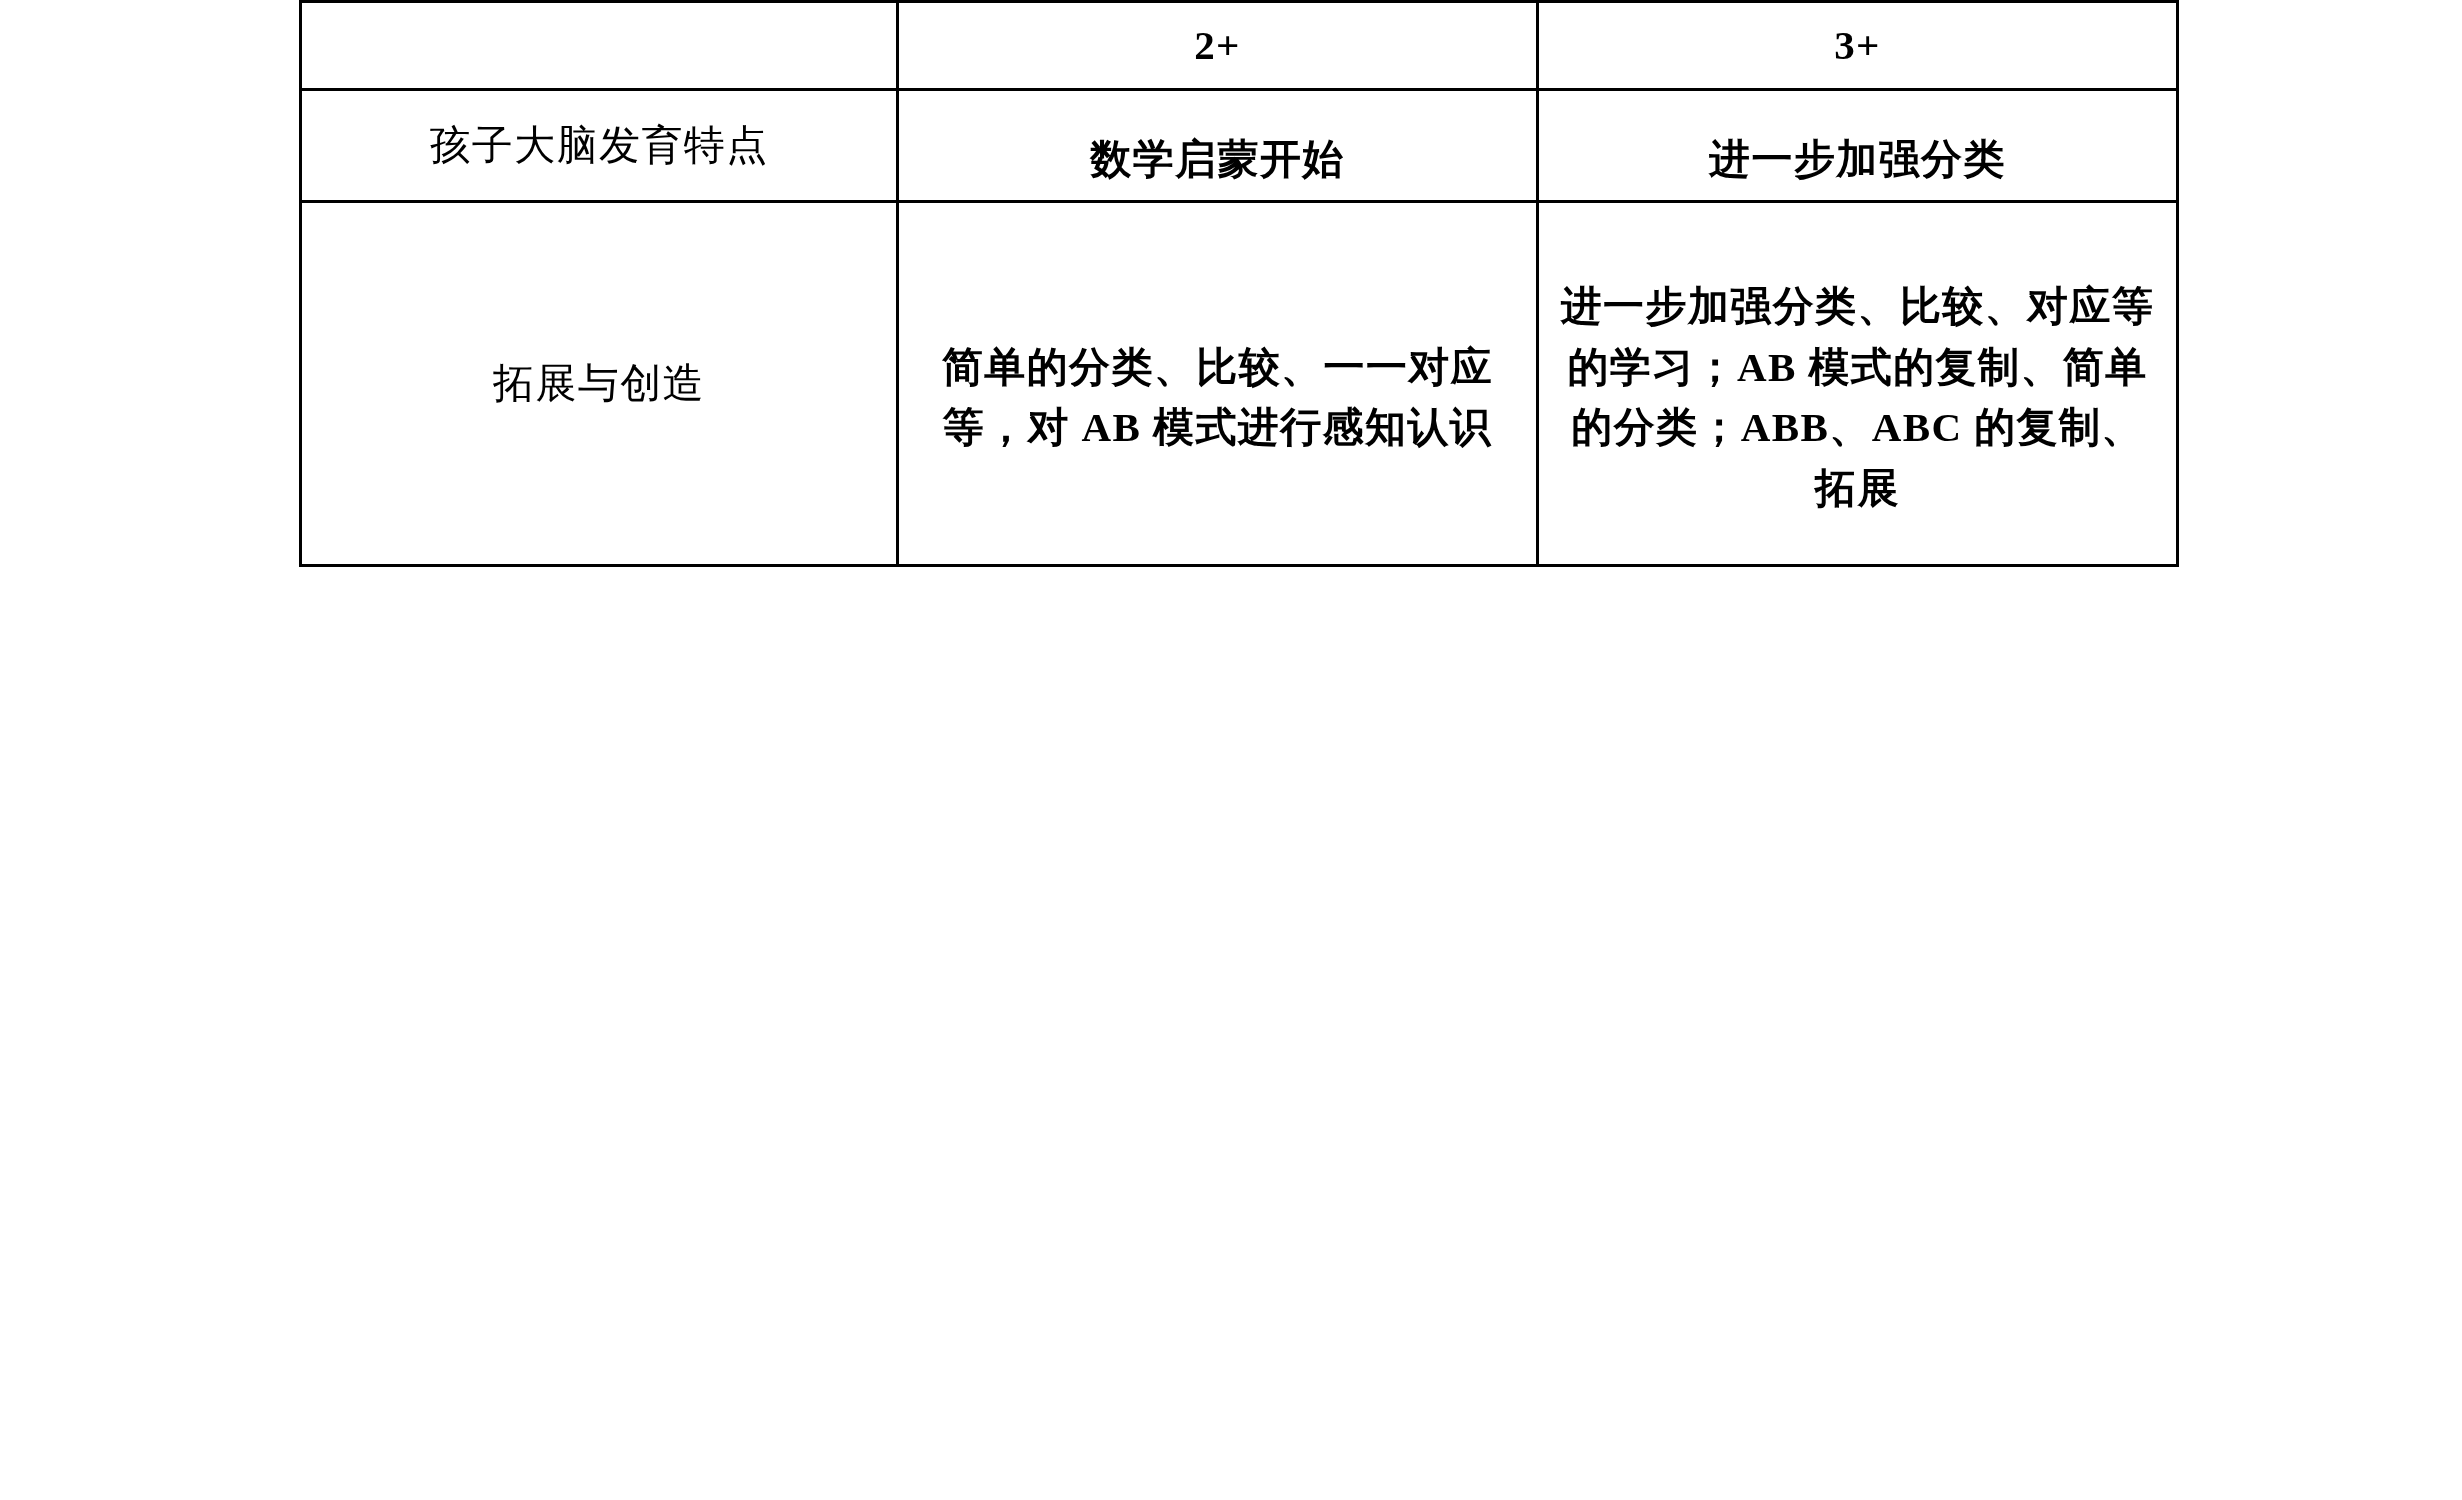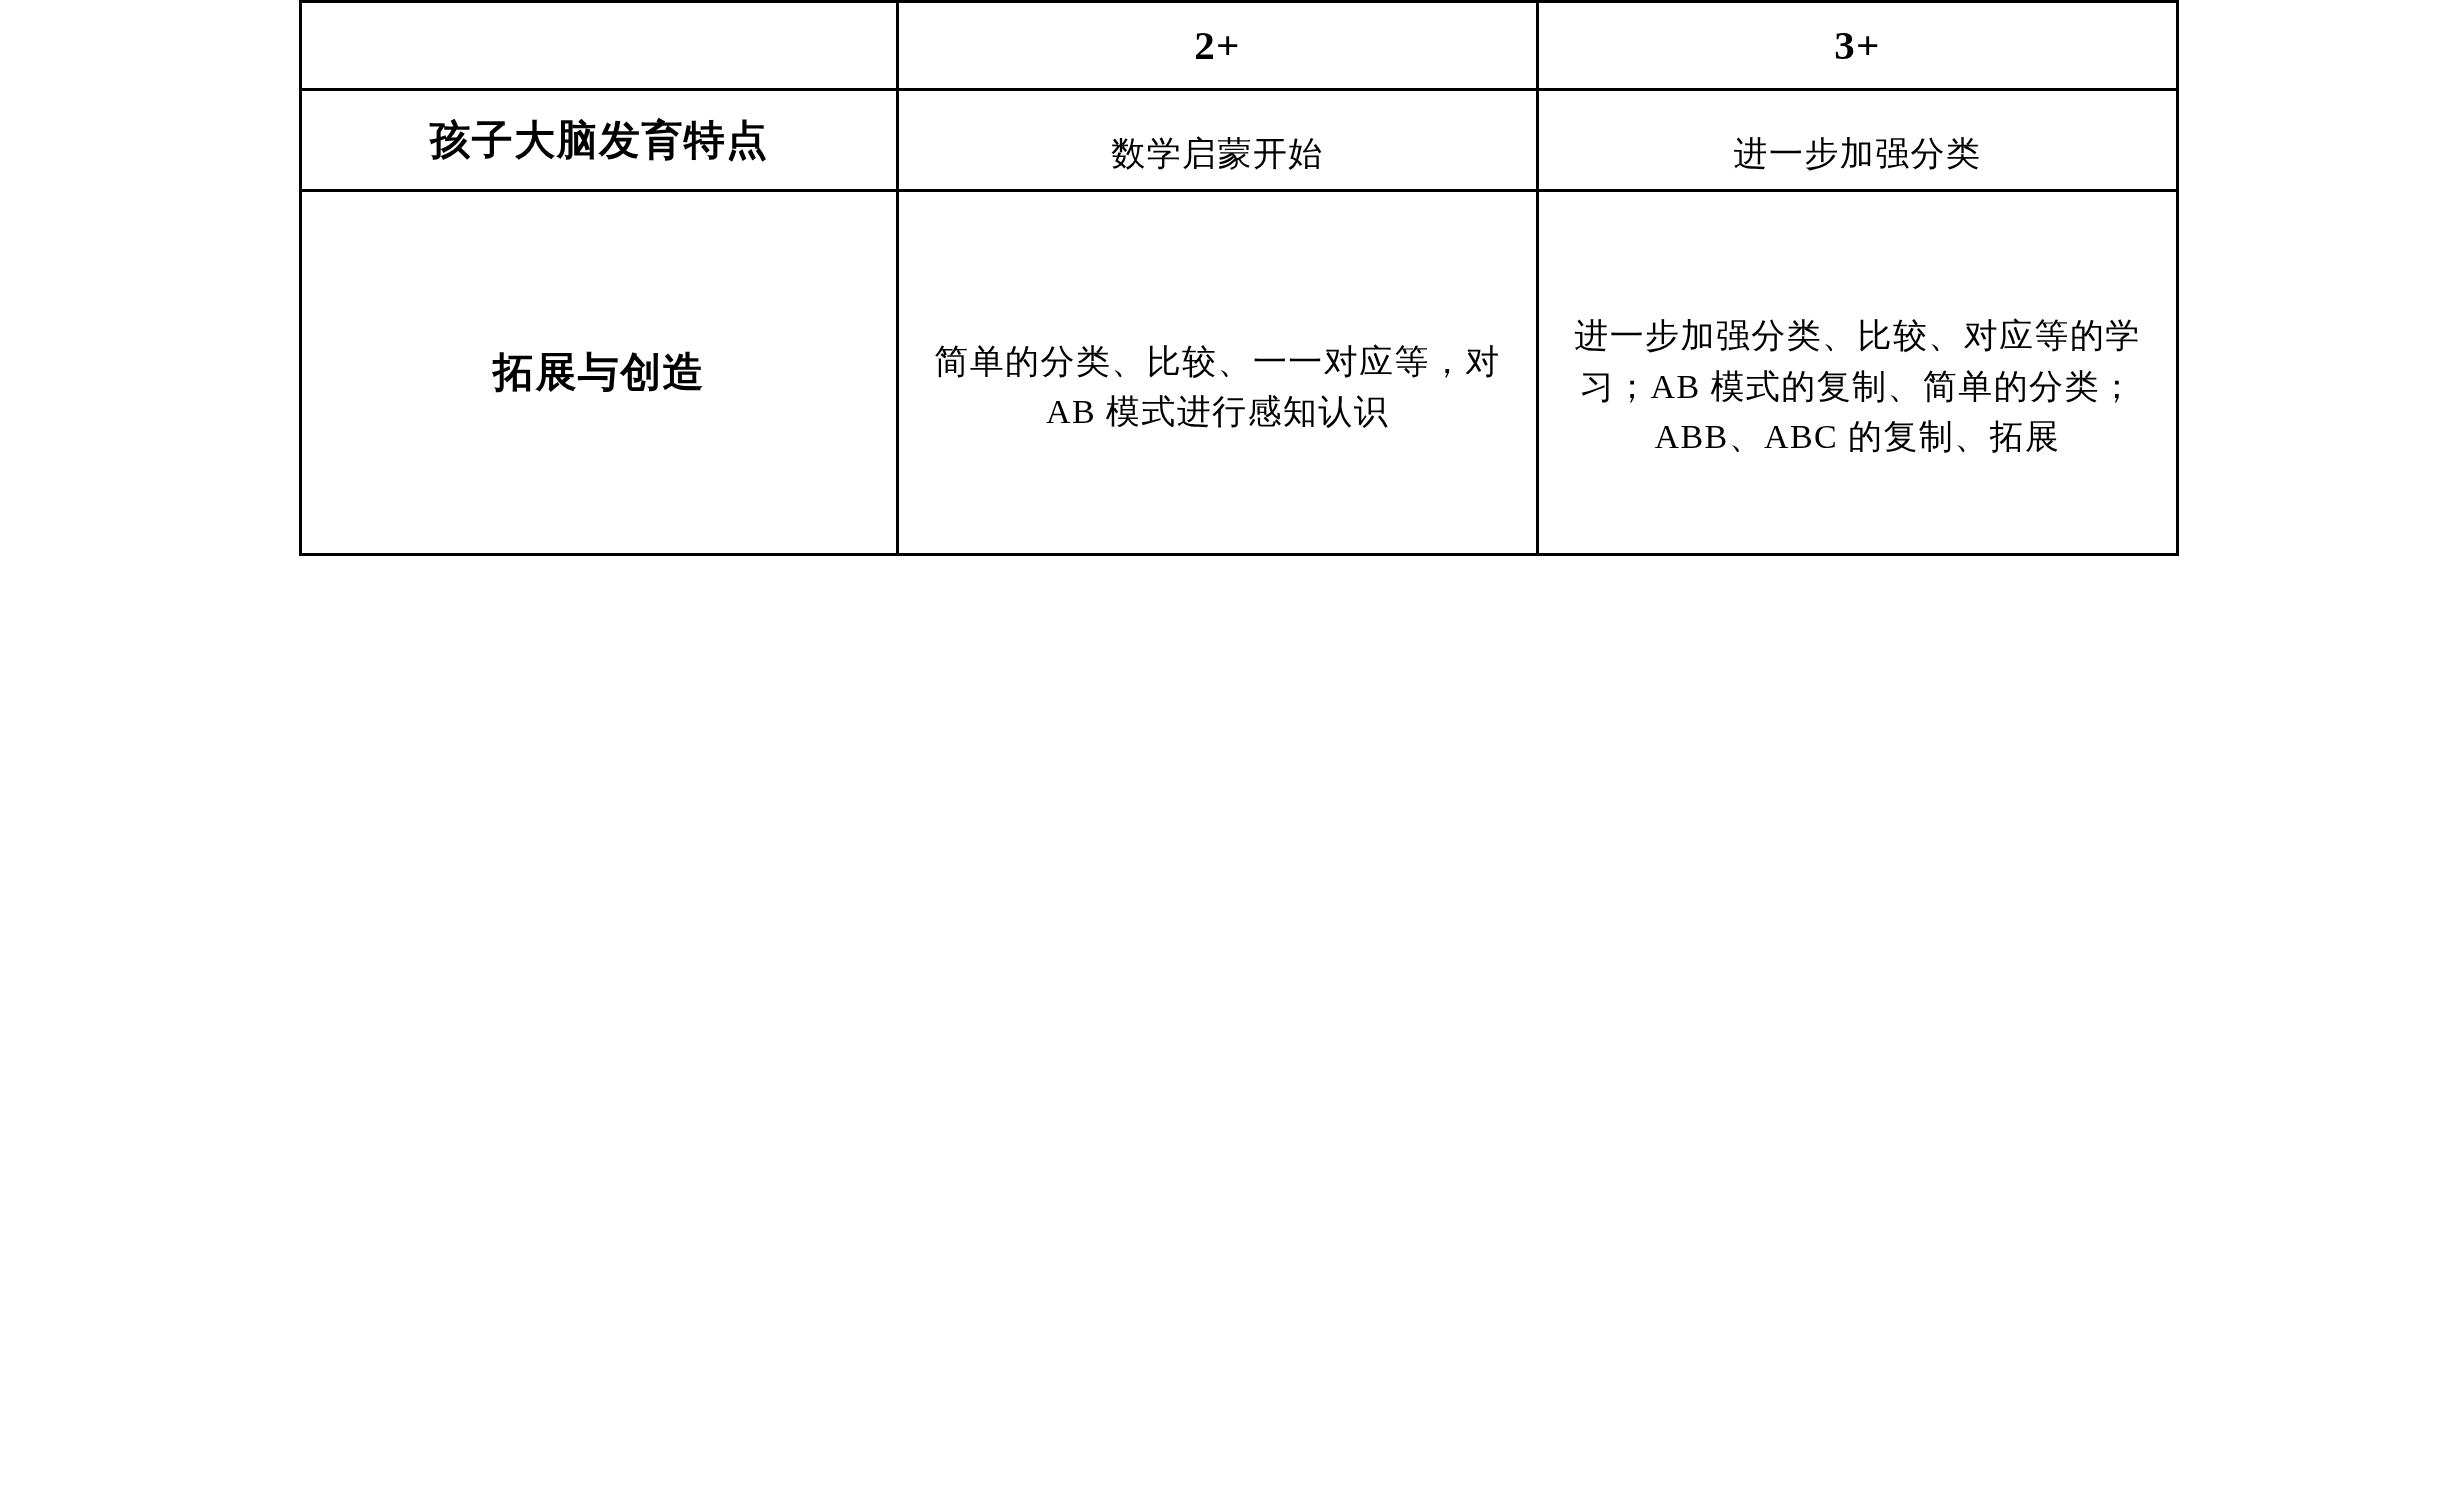--- a/index.html
+++ b/index.html
@@ -49,28 +49,28 @@
     border-left: 3.6px solid #ffffff;
     border-right: 3.6px solid #000000;
     border-bottom: 3.6px solid #000000;
   }
   .hdr-num {
     font-weight: bold;
     font-size: 44px;
     letter-spacing: 0;
   }
   .rowlabel {
-    font-weight: bold;
+    font-weight: normal;
     font-size: 43px;
     letter-spacing: 2.8px;
   }
   .cell-text {
     display: block;
-    font-weight: normal;
-    font-size: 34px;
+    font-weight: bold;
+    font-size: 41px;
     margin-top: 28px;
   }
   .r-head td { height: 65px; }
   .r-brain td { height: 78px; }
   .r-pre td { height: 341px; }
   .r-num td { height: 155px; }
   .r-shape td { height: 184px; }
   .r-time td { height: 184px; }
 </style>
 </head>

